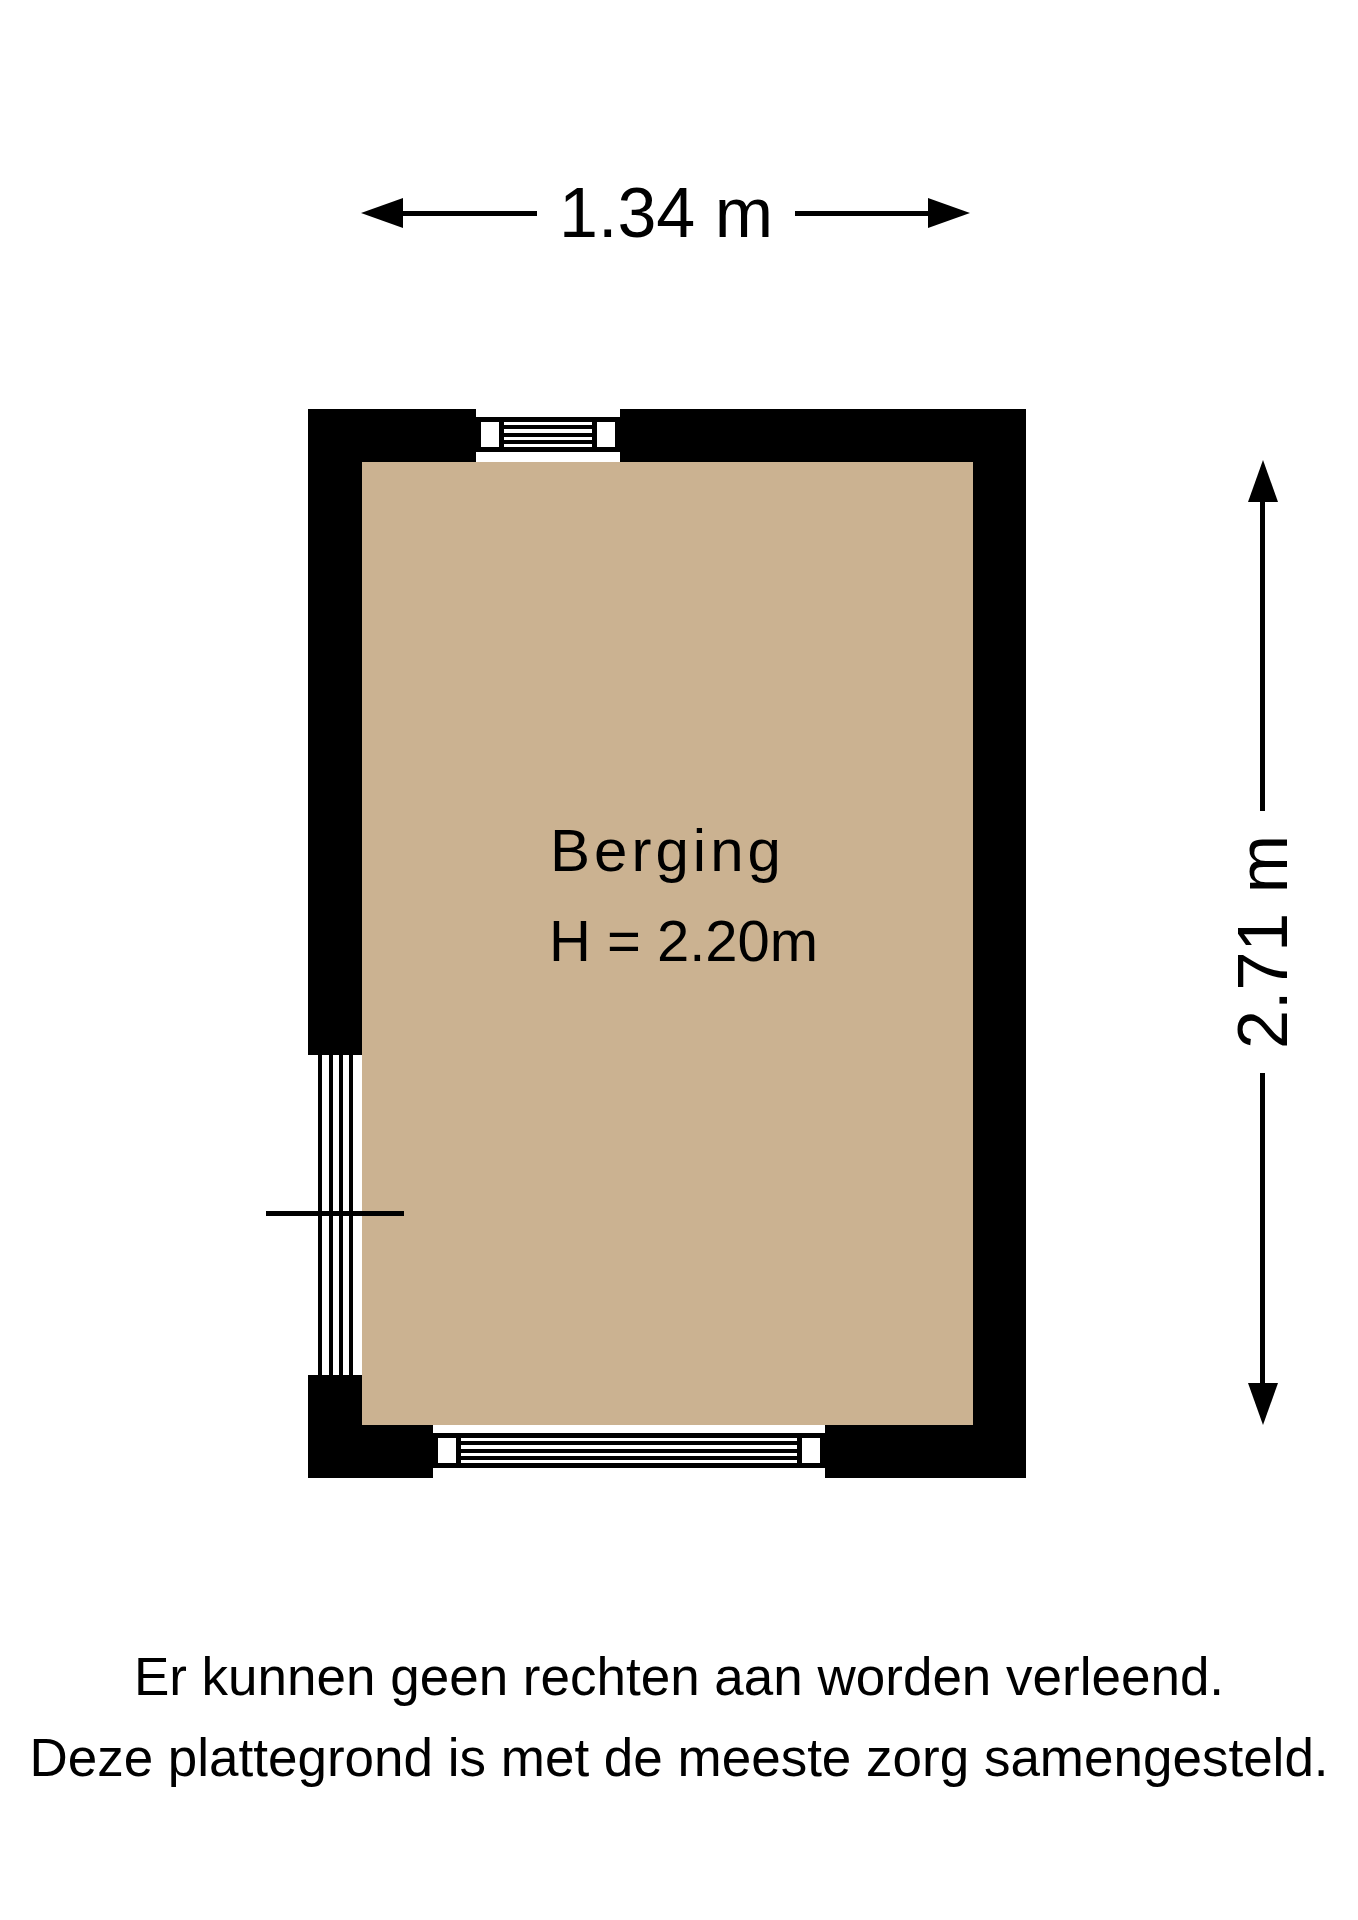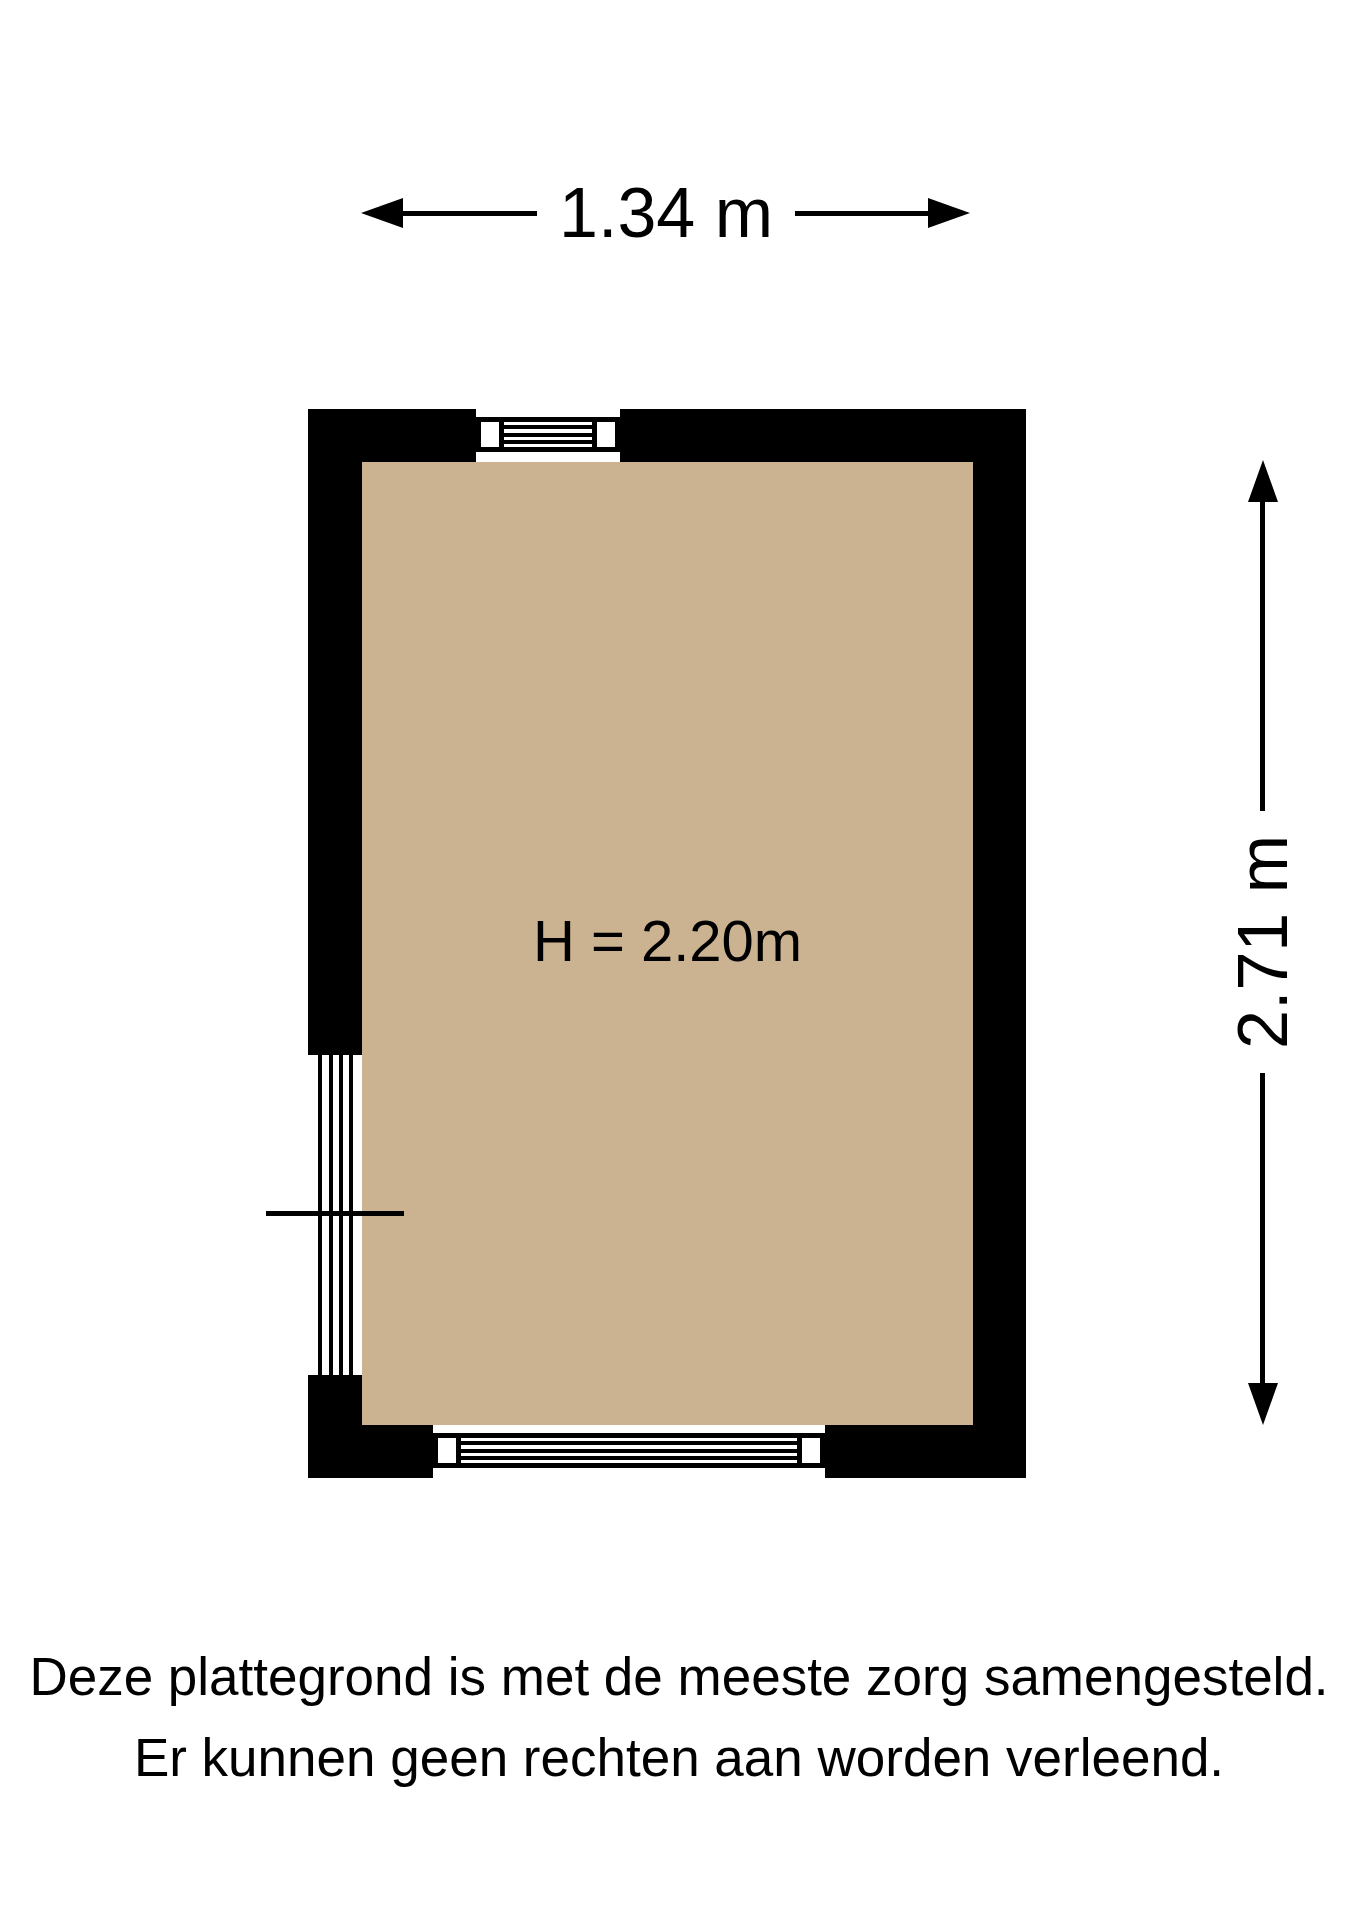--- a/index.html
+++ b/index.html
@@ -57,21 +57,21 @@
   .tri.up   { left: 1248px; top: 460px;  border-bottom: 42px solid var(--wall, #000); border-left: 15px solid transparent; border-right: 15px solid transparent; }
   .tri.down { left: 1248px; top: 1383px; border-top: 42px solid var(--wall, #000);    border-left: 15px solid transparent; border-right: 15px solid transparent; }
   .dim-label.right { left: 1263px; top: 942px; transform: translate(-50%, -50%) rotate(-90deg); padding: 0 24px; }
 
   
   .room-name {
     left: 362px; top: 816px; width: 611px; text-align: center;
     font-size: 60px; line-height: 70px; letter-spacing: 4px; color: var(--text, #000);
   }
   .room-height {
-    left: 362px; top: 909px; width: 611px; text-align: center;
+    left: 378px; top: 909px; width: 611px; text-align: center;
     font-size: 58px; line-height: 64px; color: var(--text, #000);
   }
 
   
   .disclaimer {
     left: 0; top: 1636px; width: 1358px; text-align: center;
     font-size: 53px; line-height: 81px; color: var(--text, #000);
   }
 </style>
 </head>
@@ -112,25 +112,26 @@
   </div>
 
   <div class="abs opening left">
     <span class="vslat s1"></span>
     <span class="vslat s2"></span>
     <span class="vslat s3"></span>
     <span class="vslat s4"></span>
   </div>
   <div class="abs door-leaf"></div>
 
+  <div class="abs room-name">Berging</div>
   <div class="abs room-height">H = 2.20m</div>
 
   <div class="abs tri up"></div>
   <div class="abs vline"></div>
   <div class="abs tri down"></div>
   <div class="abs dim-label right">2.71 m</div>
 
   <div class="abs disclaimer">
+    <div>Er kunnen geen rechten aan worden verleend.</div>
     <div>Deze plattegrond is met de meeste zorg samengesteld.</div>
-    <div>Er kunnen geen rechten aan worden verleend.</div>
   </div>
 
 </div>
 
 </body></html>

